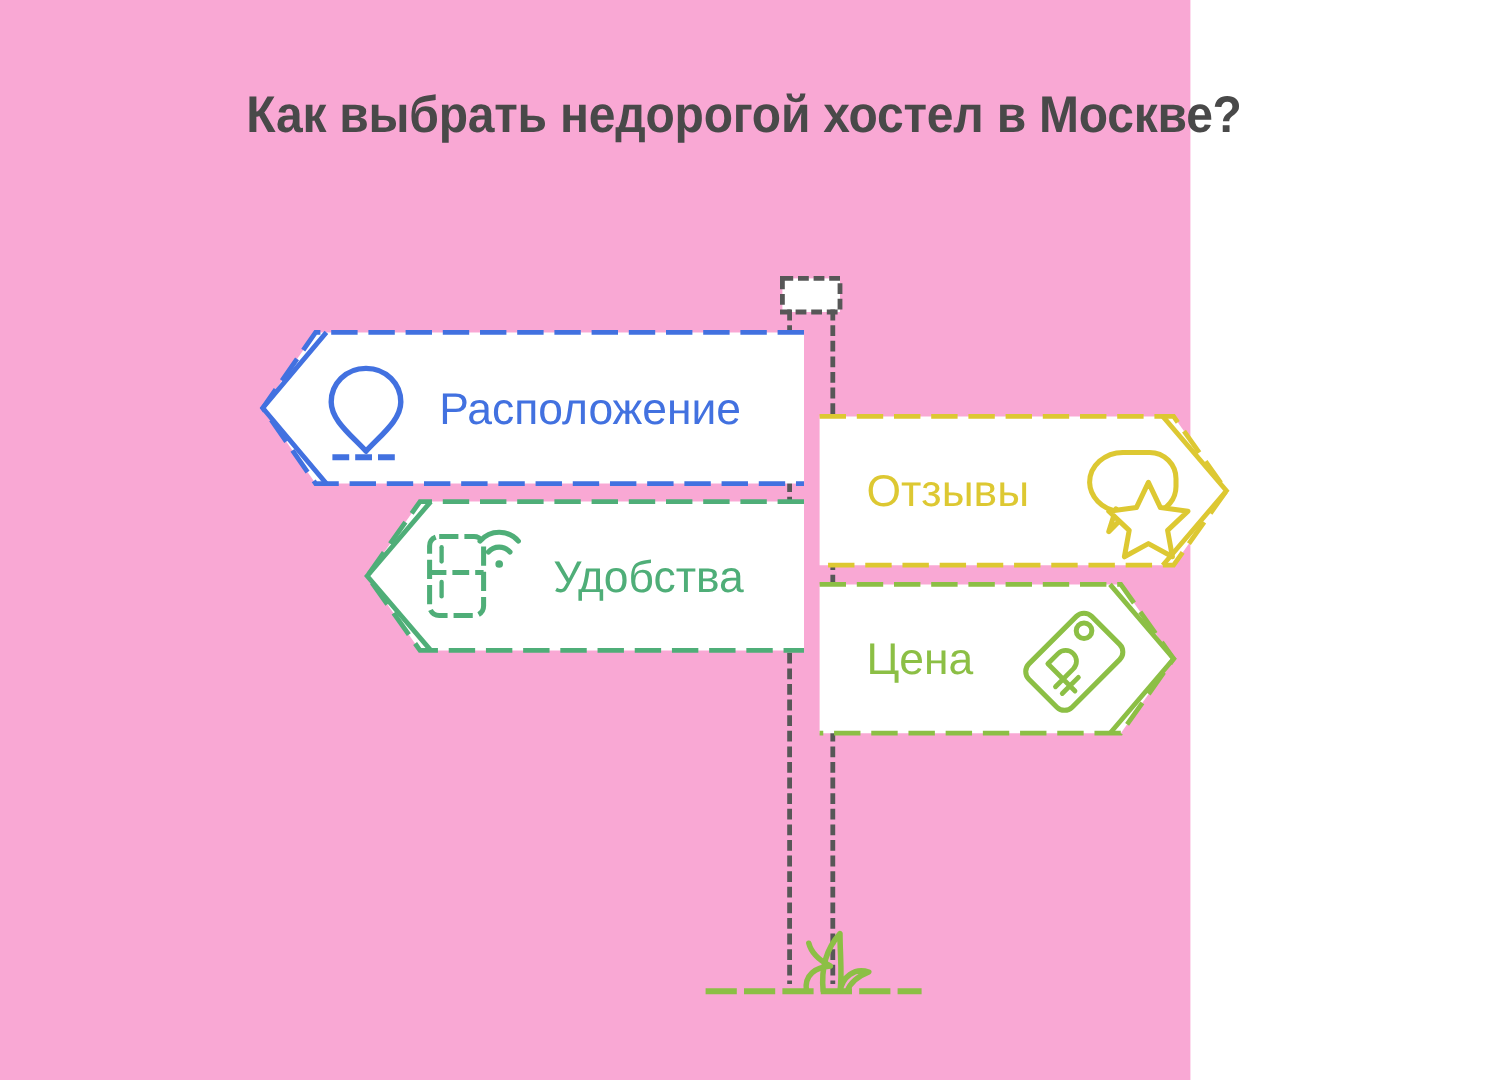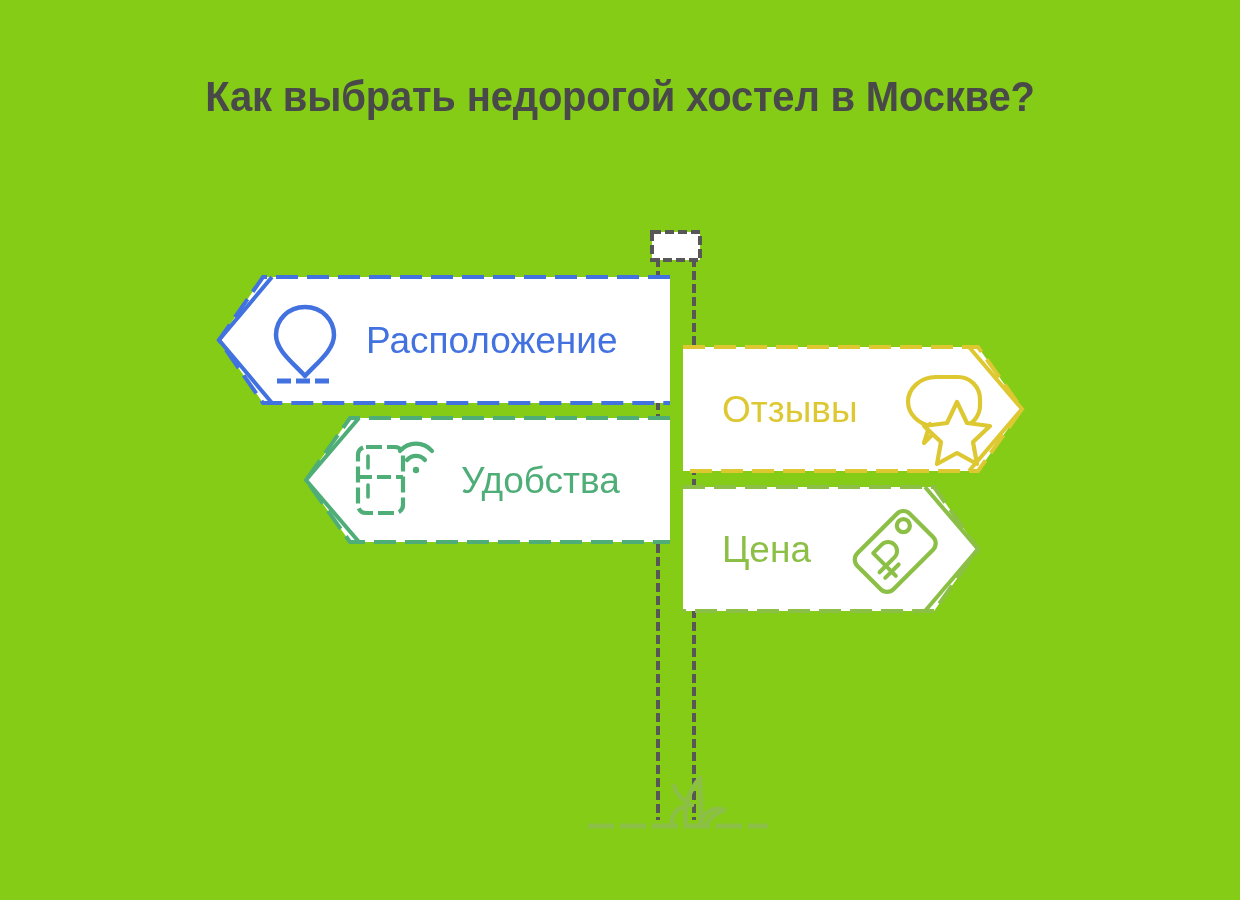--- a/index.html
+++ b/index.html
@@ -9,23 +9,23 @@
   }
   body {
     width: 1240px;
     height: 900px;
     font-family: "Liberation Sans", sans-serif;
     overflow: hidden;
     position: relative;
   }
   #stage {
     position: relative;
-    width: 1240px;
+    width: 992px;
     height: 900px;
-    background: #84cc16;
+    background: #f9a8d4;
   }
   .title {
     position: absolute;
     left: 0;
     top: 72px;
     width: 1240px;
     text-align: center;
     font-family: "Liberation Sans", sans-serif;
     font-weight: bold;
     font-size: 43px;

